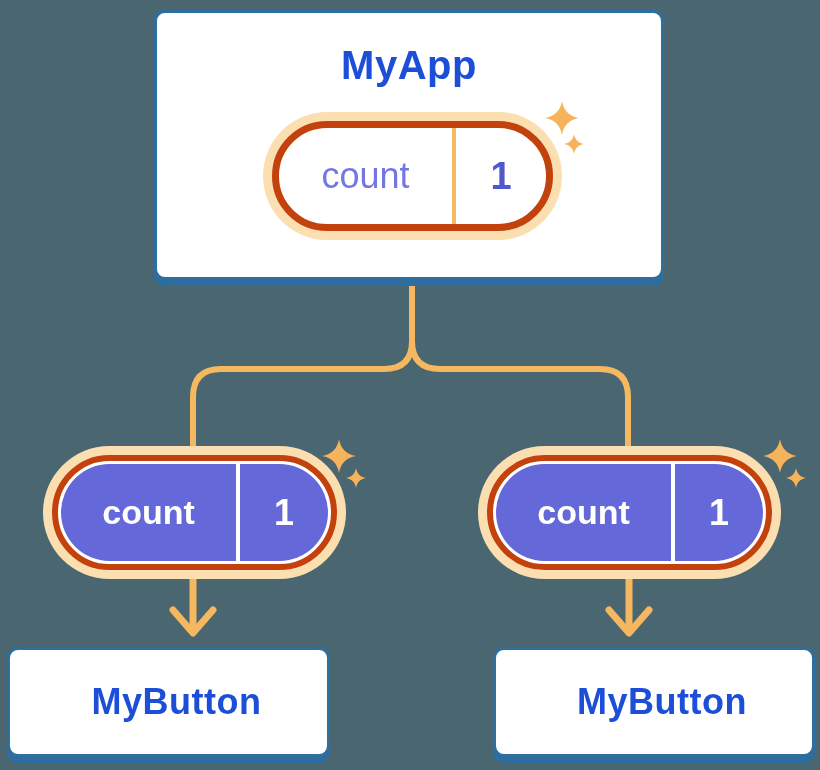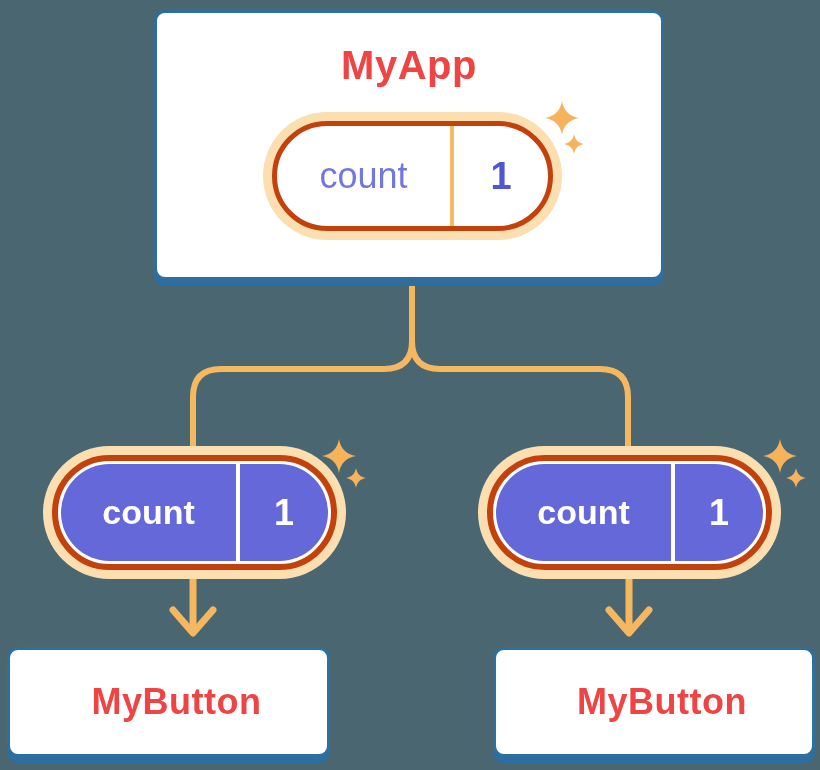--- a/index.html
+++ b/index.html
@@ -23,21 +23,21 @@
   .comp-card {
     position: absolute;
     background: #ffffff;
     border: 3px solid #2e6f9e;
     border-radius: 11px;
     box-shadow: 0 6px 0 0 #2d6da0;
     box-sizing: border-box;
     z-index: 2;
   }
   .comp-title {
-    color: #ef4444;
+    color: #1d4ed8;
     font-weight: 600;
     letter-spacing: 0.5px;
     text-align: center;
   }
 
   .card-root { left: 154px; top: 10px; width: 510px; height: 270px; }
   .card-root .comp-title {
     position: absolute; left: 0; right: 0; top: 30px;
     font-size: 40px;
   }
@@ -52,21 +52,21 @@
     position: absolute;
     border-radius: 999px;
     background: #fbdfb1;
     padding: 9px;
     box-sizing: border-box;
     z-index: 2;
   }
   .pill-ring {
     width: 100%; height: 100%;
     border-radius: 999px;
-    border: 5px solid #c2410c;
+    border: 7px solid #c2410c;
     background: #ffffff;
     box-sizing: border-box;
     display: flex;
     overflow: hidden;
   }
 
   
   .pill-root { left: 263px; top: 112px; width: 299px; height: 128px; }
   .pill-root .cell-label {
     width: 173px; display: flex; align-items: center; justify-content: center;

